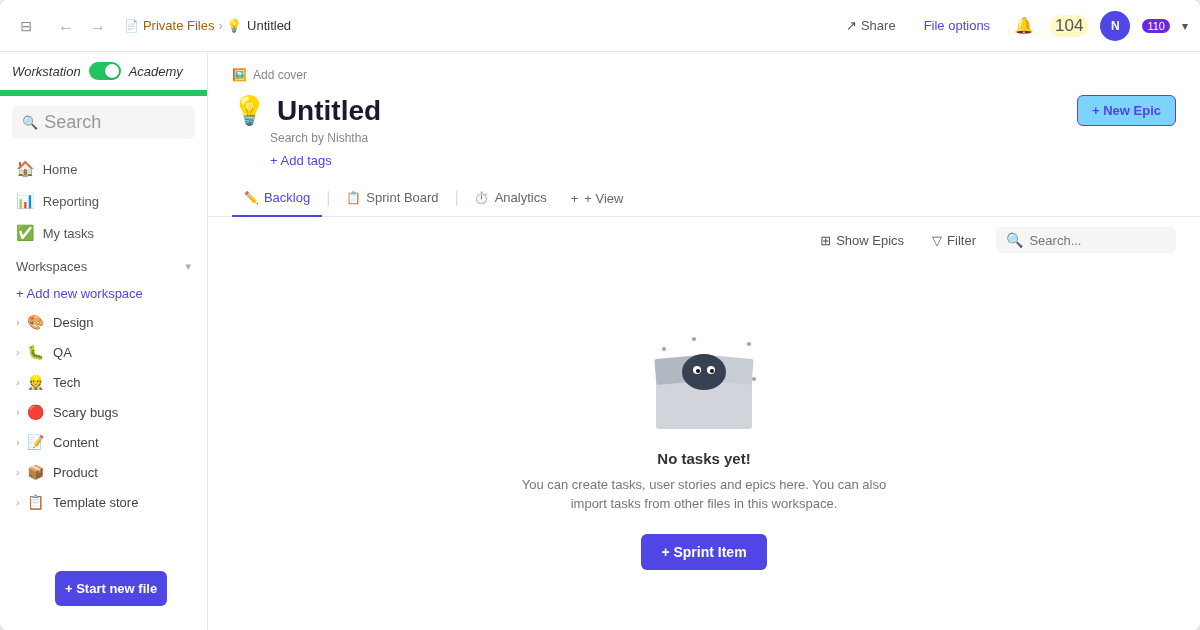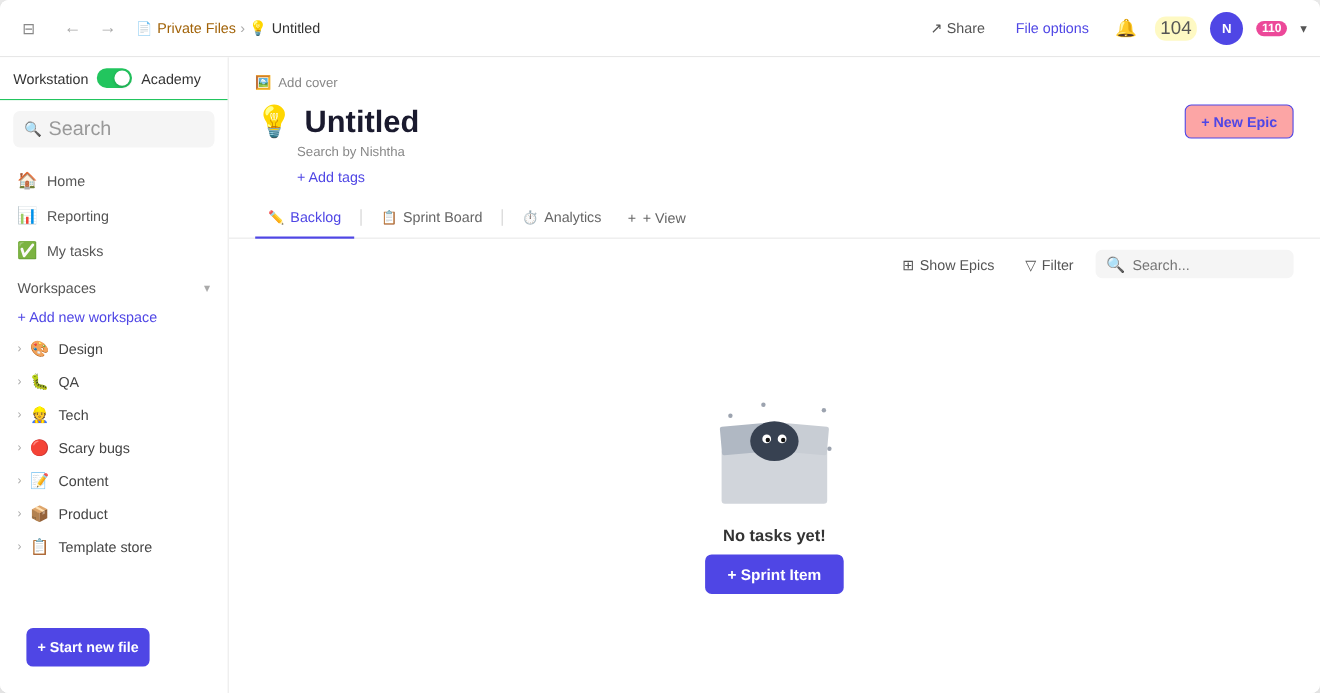--- a/index.html
+++ b/index.html
@@ -16,25 +16,25 @@
     .breadcrumb-separator { color: #aaa; }
     .breadcrumb-file-icon { color: #888; font-size: 12px; }
     .breadcrumb-link { color: #a16207; text-decoration: none; }
     .breadcrumb-current { color: #333; font-weight: 500; display: flex; align-items: center; gap: 4px; }
     .header-actions { display: flex; align-items: center; gap: 12px; margin-left: auto; }
     .share-btn { background: none; border: none; cursor: pointer; display: flex; align-items: center; gap: 4px; color: #555; font-size: 13px; padding: 4px 8px; border-radius: 4px; }
     .file-options-btn { background: none; border: none; cursor: pointer; color: #4f46e5; font-size: 13px; font-weight: 500; padding: 4px 8px; }
     .notification-btn { background: none; border: none; cursor: pointer; color: #555; font-size: 16px; position: relative; padding: 4px; }
     .notif-count { background: #fef9c3; color: #555; font-size: 17px; padding: 1px 5px; border-radius: 10px; }
     .user-avatar { width: 30px; height: 30px; background: #4f46e5; border-radius: 50%; display: flex; align-items: center; justify-content: center; color: white; font-size: 12px; font-weight: 600; cursor: pointer; }
-    .user-count { background: #ec4899; color: white; font-size: 11px; font-weight: 700; padding: 1px 5px; border-radius: 10px; }
+    .user-count { background: #6d28d9; color: white; font-size: 11px; font-weight: 400; padding: 1px 5px; border-radius: 10px; }
     .dropdown-arrow { color: #555; cursor: pointer; font-size: 12px; }
     .main-layout { display: flex; flex: 1; overflow: hidden; }
     .sidebar { width: 208px; min-width: 208px; background: #fff; border-right: 1px solid #e8e8e8; display: flex; flex-direction: column; overflow: hidden; }
-    .sidebar-top { padding: 10px 12px; border-bottom: 1px solid #22c55e; }
+    .sidebar-top { padding: 10px 12px; border-bottom: 6px solid #22c55e; font-style: italic; }
     .workspace-toggle { display: flex; align-items: center; gap: 8px; font-size: 13px; color: #333; font-weight: 500; }
     .toggle-switch { width: 32px; height: 18px; background: #22c55e; border-radius: 9px; position: relative; cursor: pointer; }
     .toggle-knob { width: 14px; height: 14px; background: white; border-radius: 50%; position: absolute; top: 2px; right: 2px; box-shadow: 0 1px 3px rgba(0,0,0,0.2); }
     .search-box { display: flex; align-items: center; gap: 6px; background: #f5f5f5; border-radius: 6px; padding: 6px 10px; margin: 10px 12px; cursor: pointer; }
     .search-icon { color: #999; font-size: 13px; }
     .search-text { color: #999; font-size: 18px; }
     .sidebar-nav { padding: 4px 0; }
     .sidebar-nav-item { display: flex; align-items: center; gap: 8px; padding: 7px 16px; cursor: pointer; color: #555; font-size: 13px; border-radius: 0; }
     .sidebar-nav-item .nav-icon { font-size: 15px; color: #777; }
     .sidebar-section-header { display: flex; align-items: center; justify-content: space-between; color: #555; font-size: 13px; padding: 6px 16px; cursor: pointer; }
@@ -44,21 +44,21 @@
     .workspace-emoji { font-size: 14px; }
     .start-new-file { margin: auto 12px 12px 12px; background: #4f46e5; color: white; border: none; border-radius: 6px; padding: 10px; font-size: 13px; font-weight: 600; cursor: pointer; display: flex; align-items: center; justify-content: center; gap: 6px; }
     .content-area { flex: 1; display: flex; flex-direction: column; overflow: hidden; background: #fff; }
     .content-header { padding: 16px 24px 0 24px; }
     .add-cover { display: flex; align-items: center; gap: 6px; color: #888; font-size: 12px; cursor: pointer; margin-bottom: 12px; }
     .page-title-row { display: flex; align-items: center; justify-content: space-between; margin-bottom: 4px; }
     .page-title { display: flex; align-items: center; gap: 10px; }
     .title-emoji { font-size: 28px; }
     .title-text { font-size: 28px; font-weight: 700; color: #1a1a2e; }
     .page-actions { display: flex; gap: 10px; }
-    .new-epic-btn { border: 1.5px solid #4f46e5; color: #4f46e5; background: #fca5a5; border-radius: 6px; padding: 7px 14px; font-size: 13px; font-weight: 600; cursor: pointer; display: flex; align-items: center; gap: 4px; }
+    .new-epic-btn { border: 1.5px solid #4f46e5; color: #4f46e5; background: #7dd3fc; border-radius: 6px; padding: 7px 14px; font-size: 13px; font-weight: 600; cursor: pointer; display: flex; align-items: center; gap: 4px; }
     .new-sprint-btn { background: #4f46e5; color: white; border: none; border-radius: 6px; padding: 7px 14px; font-size: 13px; font-weight: 600; cursor: pointer; display: flex; align-items: center; gap: 4px; }
     .created-by { color: #888; font-size: 12px; margin-left: 38px; margin-bottom: 8px; }
     .add-tags { color: #4f46e5; font-size: 13px; cursor: pointer; margin-left: 38px; margin-bottom: 12px; display: flex; align-items: center; gap: 2px; }
     .content-tabs { display: flex; align-items: center; gap: 0; border-bottom: 1px solid #e8e8e8; padding: 0 24px; }
     .tab { display: flex; align-items: center; gap: 5px; padding: 10px 12px; cursor: pointer; color: #666; font-size: 13px; border-bottom: 2px solid transparent; margin-bottom: -1px; }
     .tab.active { color: #4f46e5; border-bottom-color: #4f46e5; font-weight: 500; }
     .tab-divider { color: #ddd; padding: 0 4px; font-size: 16px; }
     .tab-icon { font-size: 12px; }
     .view-tab { display: flex; align-items: center; gap: 4px; padding: 10px 12px; cursor: pointer; color: #666; font-size: 13px; }
     .toolbar-row { display: flex; align-items: center; justify-content: flex-end; gap: 12px; padding: 10px 24px; }
@@ -175,21 +175,21 @@
         <span class="workspace-emoji">📦</span>
         <span>Product</span>
       </div>
       <div class="workspace-item">
         <span class="chevron">›</span>
         <span class="workspace-emoji">📋</span>
         <span>Template store</span>
       </div>
 
       <div style="flex:1"></div>
-      <div style="padding: 8px 12px 12px 12px;">
+      <div style="padding: 8px 12px 12px 12px; margin-left: 31px;">
         <button class="start-new-file">+ Start new file</button>
       </div>
     </div>
 
     <div class="content-area">
       <div class="content-header">
 
         <div class="add-cover">
           <span>🖼️</span>
           <span>Add cover</span>
@@ -265,17 +265,18 @@
 
             <ellipse cx="70" cy="48" rx="22" ry="18" fill="#374151"></ellipse>
 
             <circle cx="63" cy="46" r="4" fill="white"></circle>
             <circle cx="77" cy="46" r="4" fill="white"></circle>
             <circle cx="64" cy="47" r="2" fill="#111"></circle>
             <circle cx="78" cy="47" r="2" fill="#111"></circle>
           </svg>
         </div>
         <div class="empty-title">No tasks yet!</div>
+        <div class="empty-desc">You can create tasks, user stories and epics here. You can also<br>import tasks from other files in this workspace.</div>
         <button class="sprint-item-btn">+ Sprint Item</button>
       </div>
     </div>
   </div>
 </div>
 
 </body></html>

